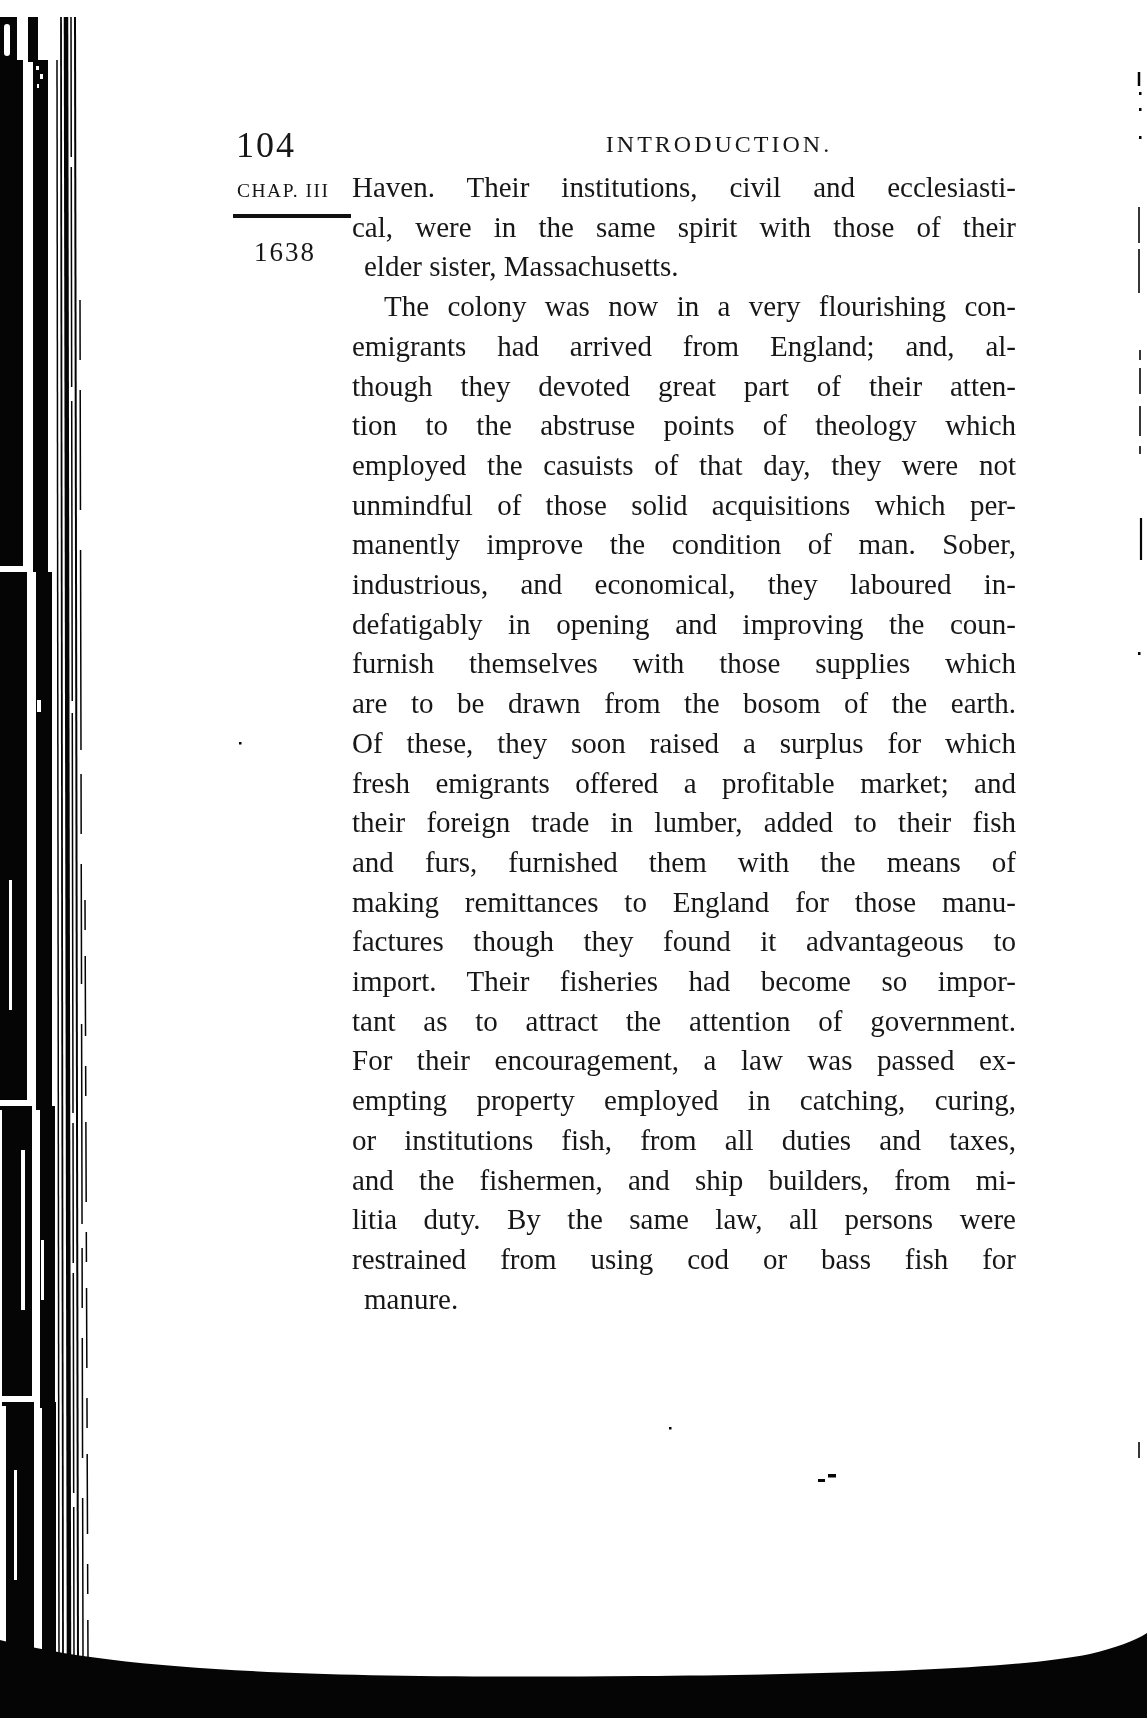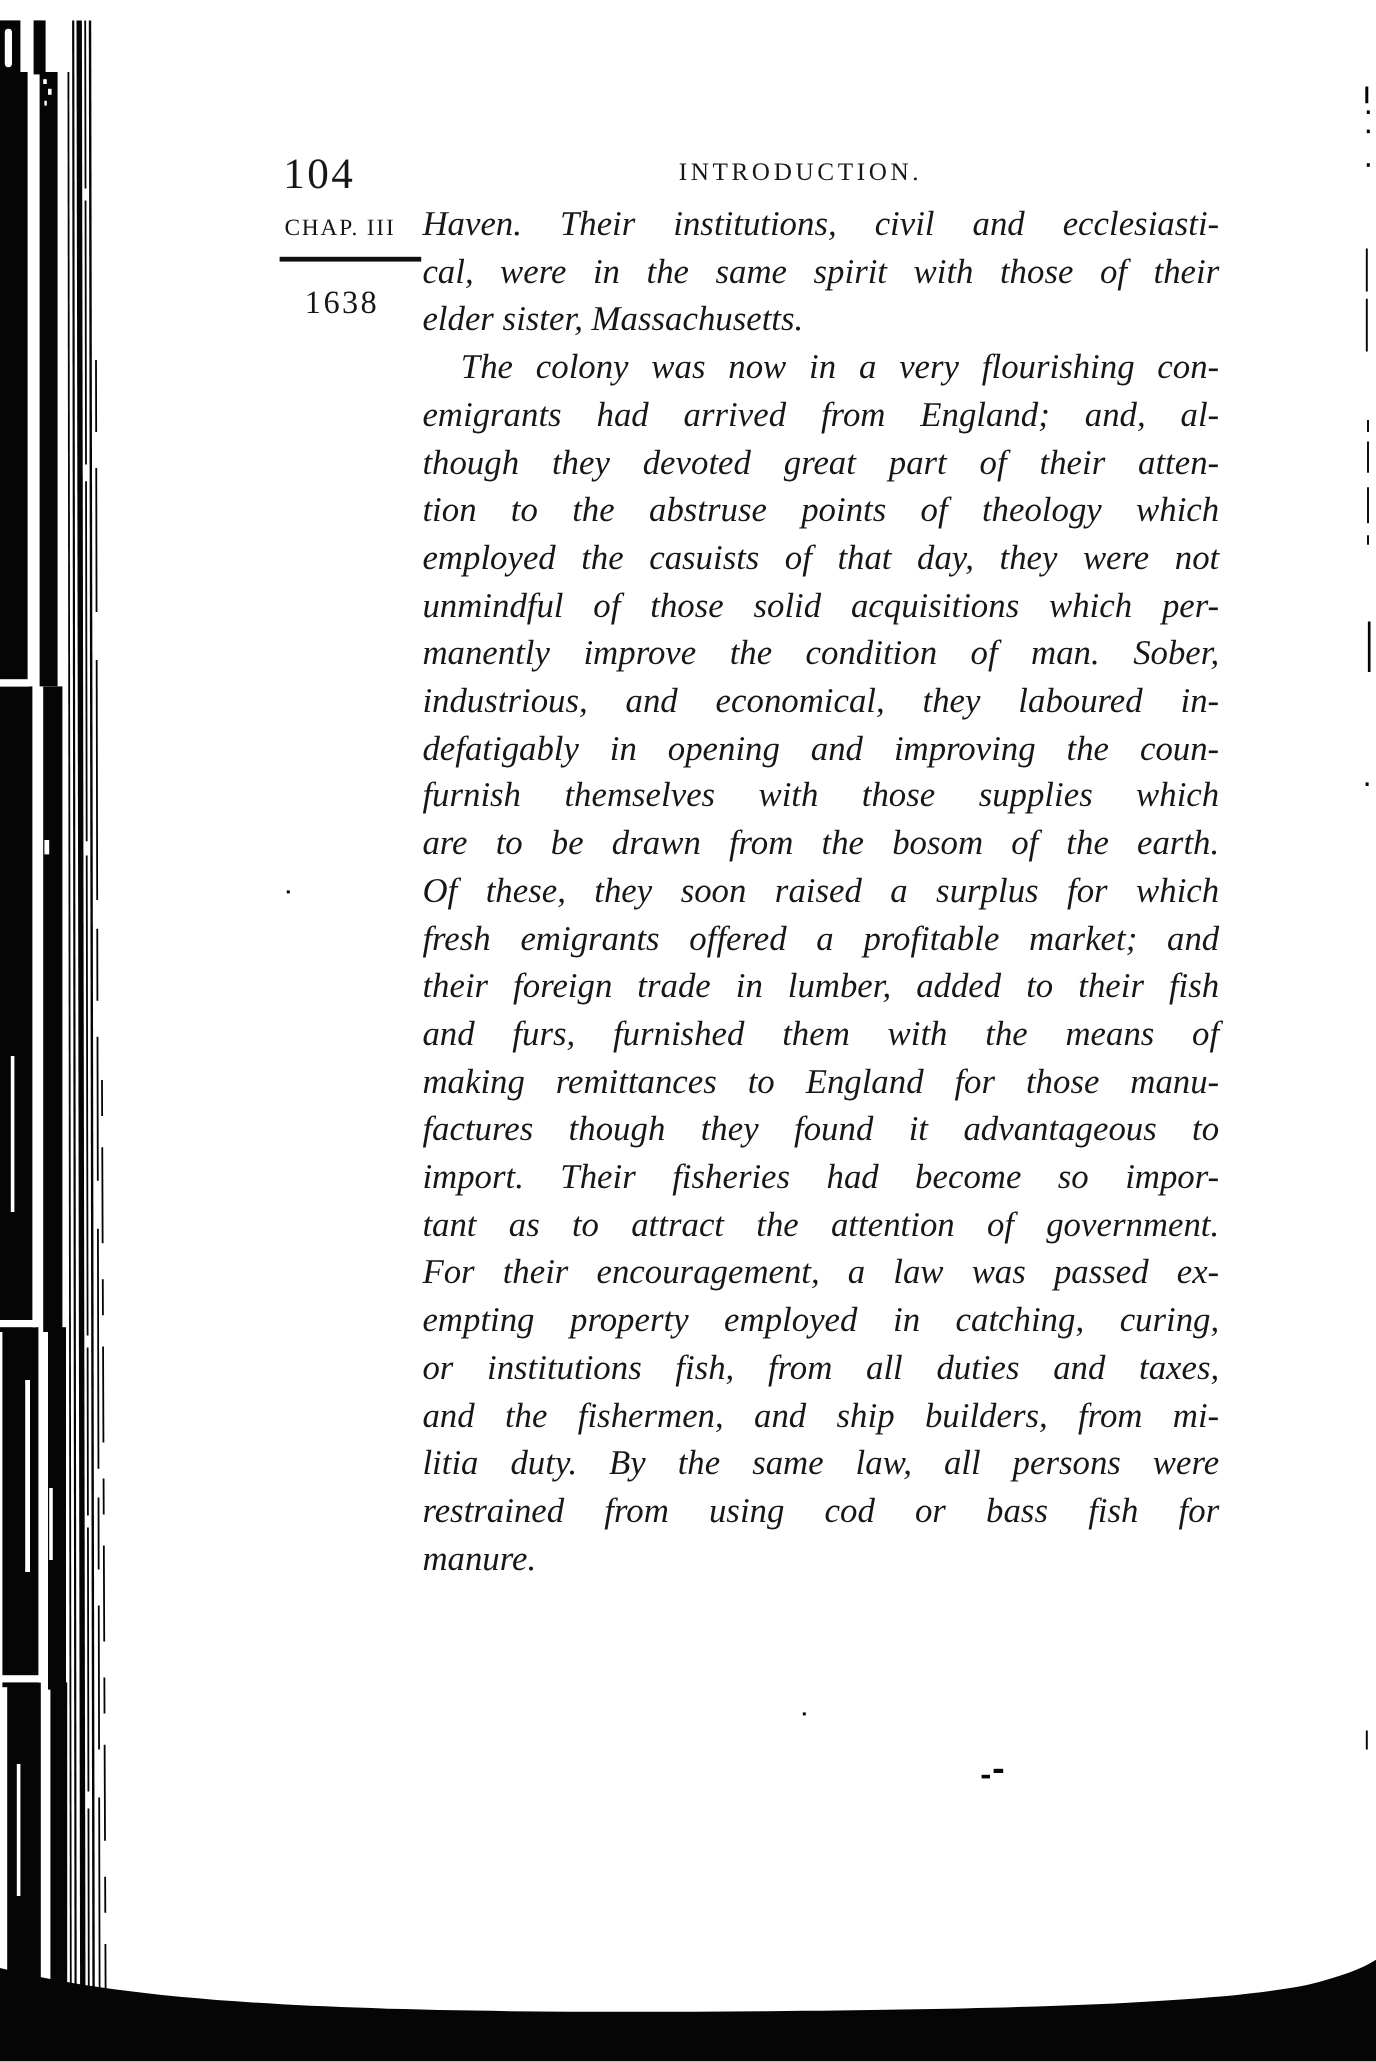--- a/index.html
+++ b/index.html
@@ -12,44 +12,44 @@
     color: #171717;
   }
   .scan-page { position: absolute; inset: 0; }
 
   
   .page-number {
     position: absolute; left: 236px; top: 124px;
     font-size: 36px; letter-spacing: 2px;
   }
   .running-head {
-    position: absolute; left: 517px; top: 131px; width: 300px;
-    text-align: center; font-size: 21px; letter-spacing: 3px;
+    position: absolute; left: 569px; top: 131px; width: 300px;
+    text-align: center; font-size: 24px; letter-spacing: 3px;
   }
   .margin-chapter {
     position: absolute; left: 237px; top: 180px;
     font-size: 19.5px; letter-spacing: 1.5px;
   }
   .margin-rule {
     position: absolute; left: 233px; top: 214px;
     width: 118px; height: 3.5px; background: #101010;
   }
   .margin-year {
     position: absolute; left: 254px; top: 221px;
     font-size: 27px; letter-spacing: 2px; margin-top: 16px;
   }
   .body-text {
     position: absolute; left: 352px; top: 168px; width: 664px;
-    font-size: 29px; line-height: 39.7px; font-style: italic;
+    font-size: 29px; line-height: 39.7px;
   }
   .bodyline {
     text-align: justify;
     text-align-last: justify;
   }
-  .bodyline.flush-left { text-align-last: left; }
+  .bodyline.flush-left { text-align-last: left; margin-left: 12px; }
   .bodyline.indent { text-indent: 32px; }
 
   
   .artifact-svg {
     position: absolute; left: 0; top: 0;
     width: 1147px; height: 1718px;
     pointer-events: none;
   }
 </style>
 </head>

